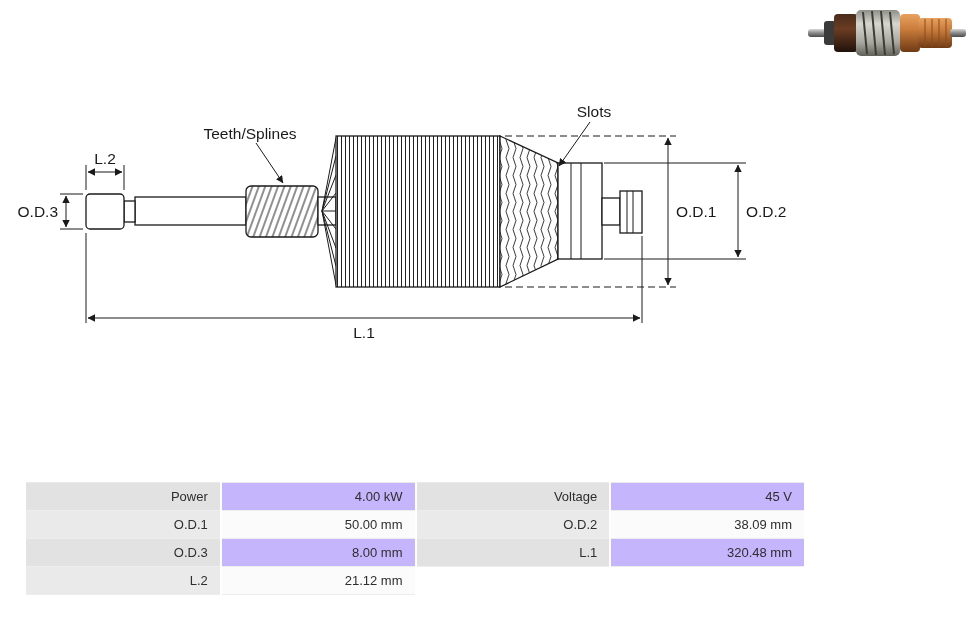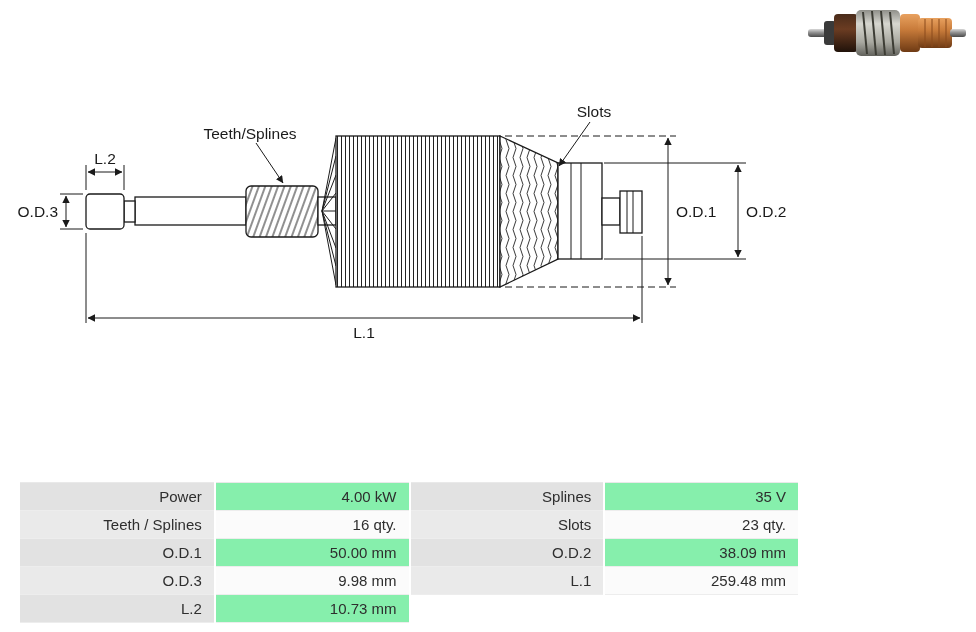--- a/index.html
+++ b/index.html
@@ -10,40 +10,40 @@
     background: #ffffff;
     font-family: "Liberation Sans", sans-serif;
     overflow: hidden;
   }
   .diagram-svg { position: absolute; left: 0; top: 0; }
   svg text { font-family: "Liberation Sans", sans-serif; fill: #1a1a1a; }
   .photo { position: absolute; left: 806px; top: 4px; width: 164px; height: 58px; }
 
   .spec-table {
     position: absolute;
-    left: 20px;
+    left: 26px;
     top: 482px;
     width: 780px;
     border-collapse: collapse;
     table-layout: fixed;
-    font-size: 15px;
+    font-size: 13px;
     color: #2e2e2e;
   }
   .spec-table td {
     height: 27px;
     padding: 0 12px 0 4px;
     text-align: right;
     border-bottom: 1px solid #ededed;
     border-right: 2px solid #ffffff;
     white-space: nowrap;
     overflow: hidden;
   }
   .spec-table tr:first-child td { border-top: 1px solid #e9e9e9; }
   .spec-table td.lab { background: #e2e2e2; }
-  .spec-table td.val { background: #86efac; }
+  .spec-table td.val { background: #c4b5fd; }
   .spec-table tr:nth-child(even) td.lab { background: #eaeaea; }
   .spec-table tr:nth-child(even) td.val { background: #fbfbfb; }
   .spec-table td.empty { background: transparent; border: none; }
 </style>
 </head>
 <body>
 
 <div class="page">
 
   <svg class="diagram-svg" width="976" height="472" viewBox="0 0 976 472">
@@ -188,43 +188,37 @@
       </g>
       <rect x="144" y="25" width="16" height="8" rx="3" fill="url(#gShaft)"></rect>
     </svg>
   </div>
 
   <table class="spec-table">
     <tbody>
       <tr>
         <td class="lab">Power</td>
         <td class="val">4.00 kW</td>
-        <td class="lab">Splines</td>
-        <td class="val">35 V</td>
-      </tr>
-      <tr>
-        <td class="lab">Teeth / Splines</td>
-        <td class="val">16 qty.</td>
-        <td class="lab">Slots</td>
-        <td class="val">23 qty.</td>
+        <td class="lab">Voltage</td>
+        <td class="val">45 V</td>
       </tr>
       <tr>
         <td class="lab">O.D.1</td>
         <td class="val">50.00 mm</td>
         <td class="lab">O.D.2</td>
         <td class="val">38.09 mm</td>
       </tr>
       <tr>
         <td class="lab">O.D.3</td>
-        <td class="val">9.98 mm</td>
+        <td class="val">8.00 mm</td>
         <td class="lab">L.1</td>
-        <td class="val">259.48 mm</td>
+        <td class="val">320.48 mm</td>
       </tr>
       <tr>
         <td class="lab">L.2</td>
-        <td class="val">10.73 mm</td>
+        <td class="val">21.12 mm</td>
         <td class="empty"></td>
         <td class="empty"></td>
       </tr>
     </tbody>
   </table>
 
 </div>
 
 </body></html>

